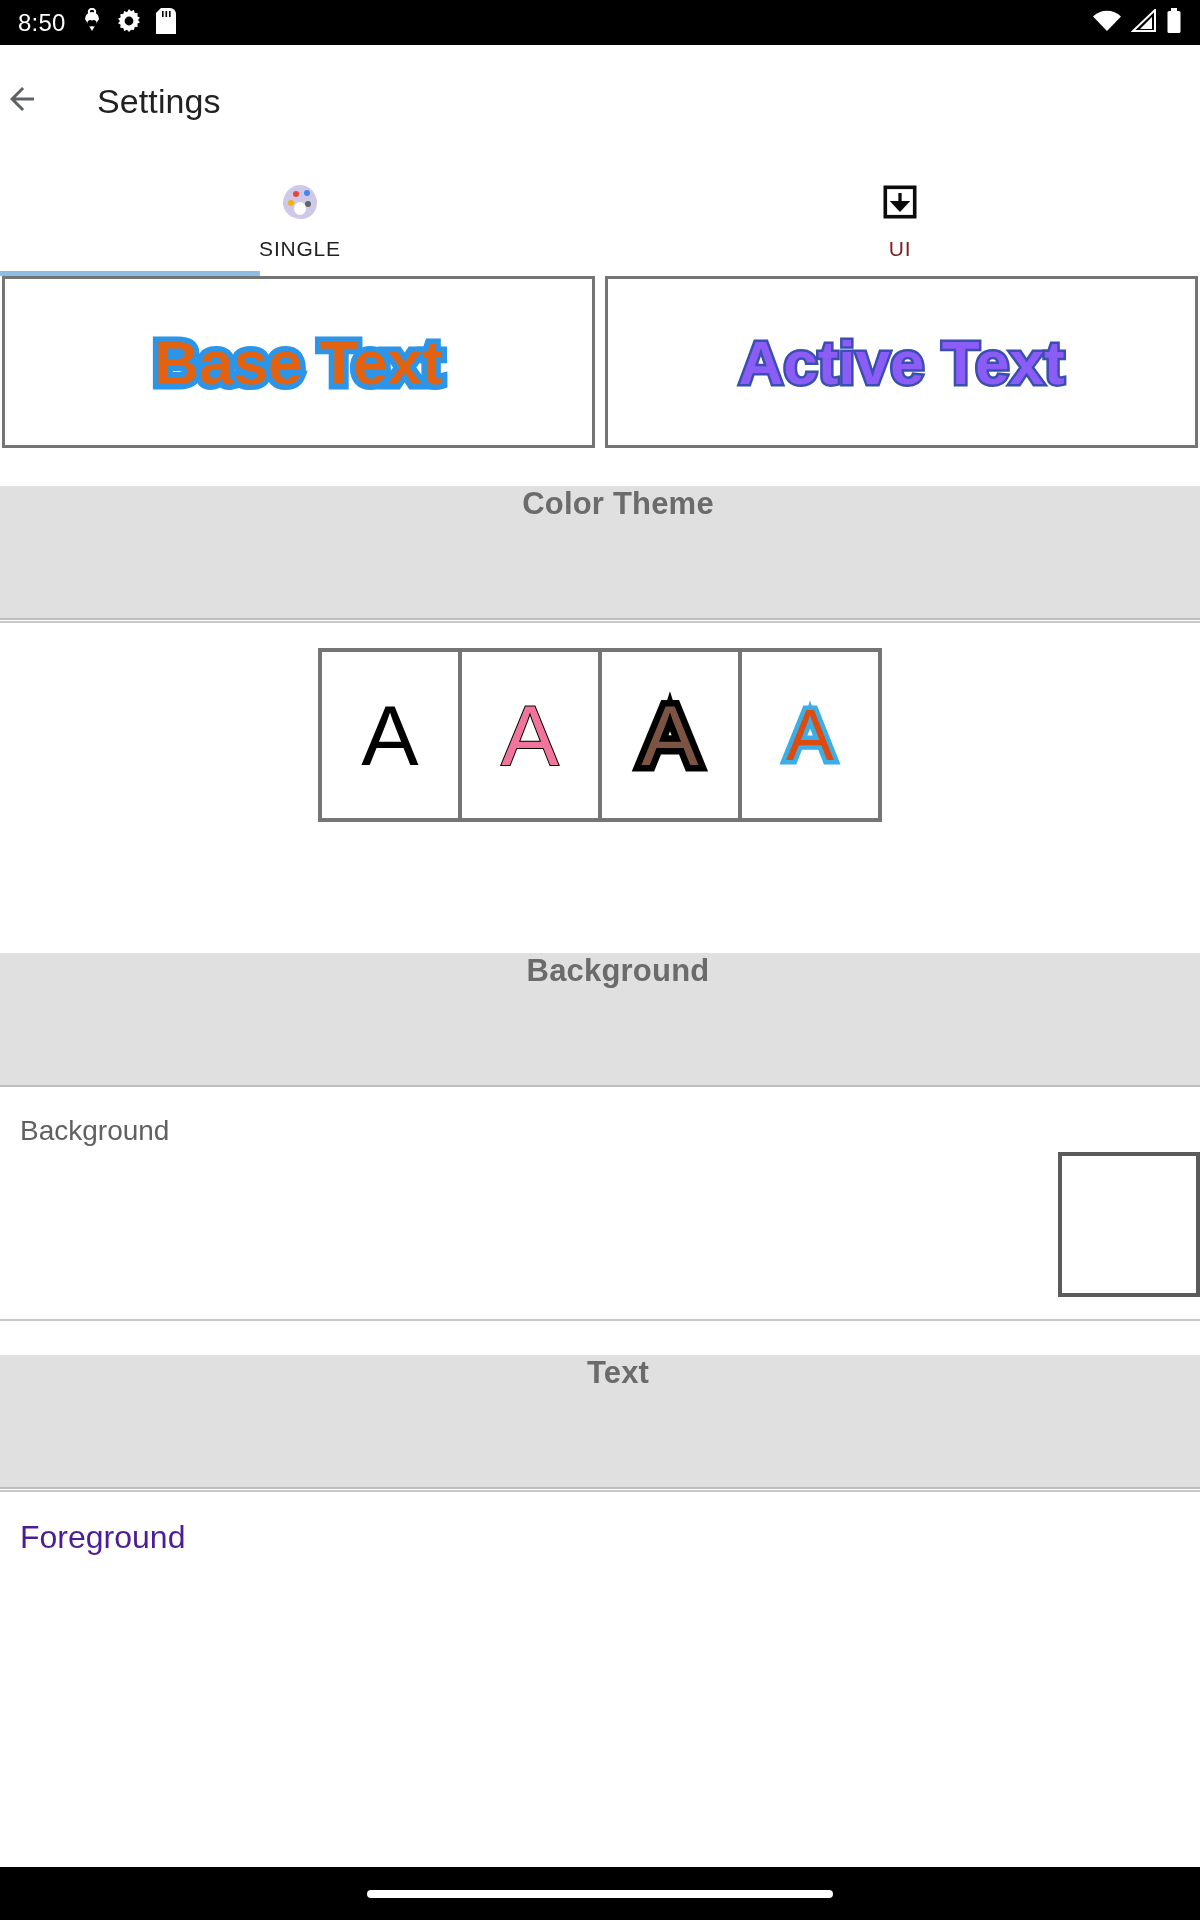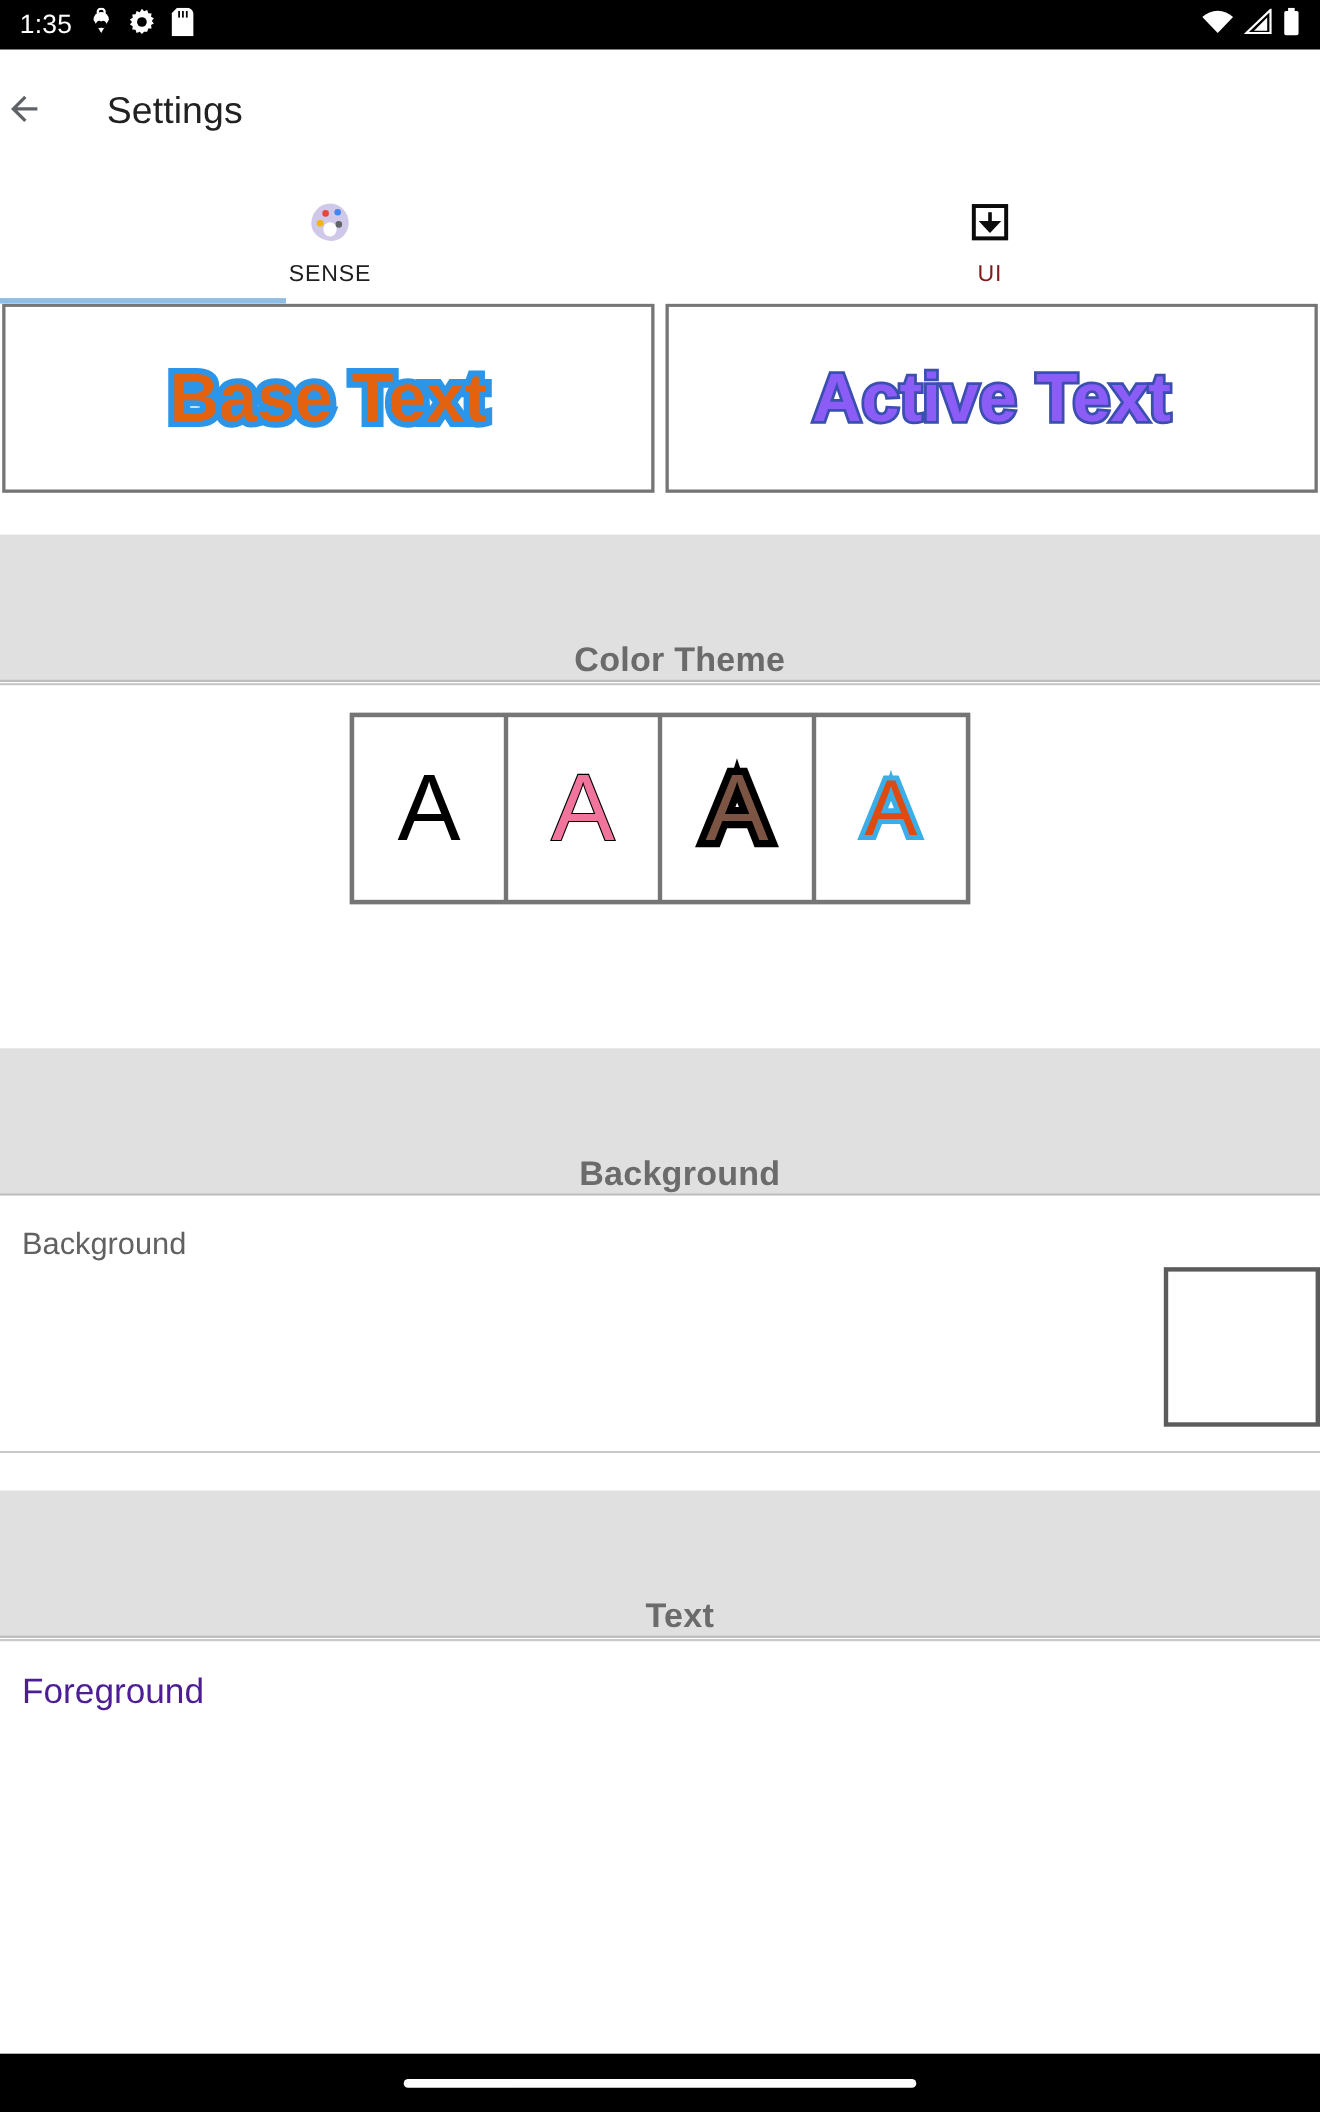--- a/index.html
+++ b/index.html
@@ -82,21 +82,21 @@
   }
   .active-text{
     color:#8b5cf6;
     -webkit-text-stroke:5px #3A4FB0;
     paint-order:stroke fill;
   }
 
   
   .section-head{
     background:#E0E0E0; height:134px;
-    display:flex; align-items:flex-end; justify-content:center;
+    display:flex; align-items:flex-start; justify-content:center;
     border-bottom:2px solid #BDBDBD;
     position:relative;
     padding-left:36px;
   }
   .section-head::after{
     content:""; position:absolute; left:0; right:0; bottom:-5px; height:2px; background:#C9C9C9;
   }
   .section-title{
     font-size:31px; font-weight:bold; color:#6B6B6B; letter-spacing:.2px;
   }
@@ -140,21 +140,21 @@
   .navbar{
     position:absolute; left:0; bottom:0; width:1200px; height:53px;
     background:#000; display:flex; align-items:center; justify-content:center;
   }
   .nav-pill{ width:466px; height:8px; background:#fff; border-radius:4px; }
 </style>
 </head>
 <body>
 
 <div class="statusbar">
-  <span class="sb-time">1:35</span>
+  <span class="sb-time">8:50</span>
   <span class="sb-left-icons">
     <span class="sb-ic">
       <svg width="20" height="26" viewBox="0 0 20 26">
           <circle cx="10" cy="4" r="3.2" fill="none" stroke="#fff" stroke-width="2"></circle>
           <path d="M3 11 A7 7 0 0 1 17 11 L10 23 Z" fill="#fff"></path>
           <path d="M10 12.5 A3.2 3.2 0 1 1 10 18 A3.2 3.2 0 1 1 10 12.5" fill="#000"></path>
         </svg>
     </span>
     <span class="sb-ic">
       <svg width="26" height="26" viewBox="0 0 26 26">
@@ -211,21 +211,21 @@
     <span class="tab-ico">
       <span class="palette">
         <span class="body"></span>
         <span class="dot" style="background:#E8453C; left:10px; top:6px;"></span>
         <span class="dot" style="background:#4285F4; left:21px; top:5px;"></span>
         <span class="dot" style="background:#F4B400; left:5px; top:15px;"></span>
         <span class="dot" style="background:#5F6368; left:22px; top:16px;"></span>
         <span class="thumb"></span>
       </span>
     </span>
-    <span class="tab-label">SENSE</span>
+    <span class="tab-label">SINGLE</span>
   </div>
 
   <div class="tab">
     <span class="tab-ico">
       <svg width="36" height="36" viewBox="0 0 24 24">
           <rect x="2.2" y="2.2" width="19.6" height="19.6" fill="none" stroke="#0B0B0B" stroke-width="2.4"></rect>
           <path d="M12 6v8.2M12 17l-4.3-4.6h8.6z" stroke="#0B0B0B" stroke-width="2.2" fill="#0B0B0B"></path>
         </svg>
     </span>
     <span class="tab-label">UI</span>

